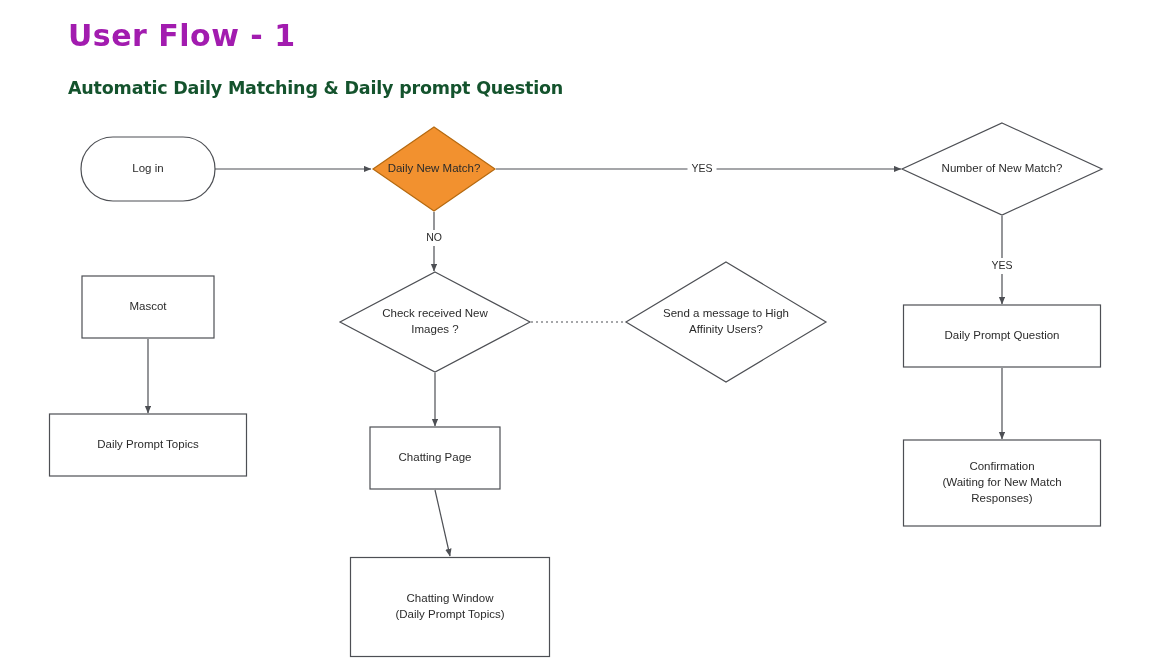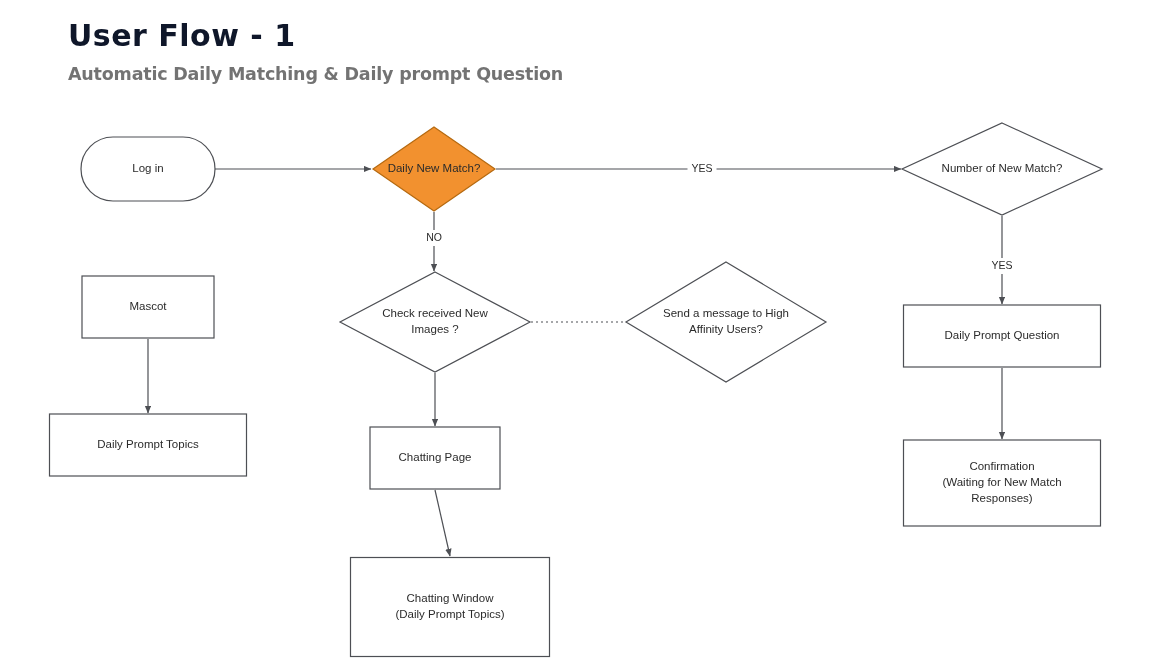--- a/index.html
+++ b/index.html
@@ -14,31 +14,31 @@
     font-family: "Liberation Sans", sans-serif;
     overflow: hidden;
   }
   #page-title {
     position: absolute;
     left: 68px;
     top: 18px;
     font-size: 30px;
     font-weight: 700;
     letter-spacing: 0.5px;
-    color: #0f172a;
+    color: #a21caf;
     font-family: "DejaVu Sans", sans-serif;
   }
   #page-subtitle {
     position: absolute;
     left: 68px;
-    top: 64px;
+    top: 78px;
     font-size: 17.5px;
     font-weight: 700;
     letter-spacing: -0.2px;
-    color: #737373;
+    color: #14532d;
     font-family: "DejaVu Sans", sans-serif;
   }
   svg#flow {
     position: absolute;
     left: 0;
     top: 0;
   }
   .node-shape {
     fill: #ffffff;
     stroke: #4d4f54;

